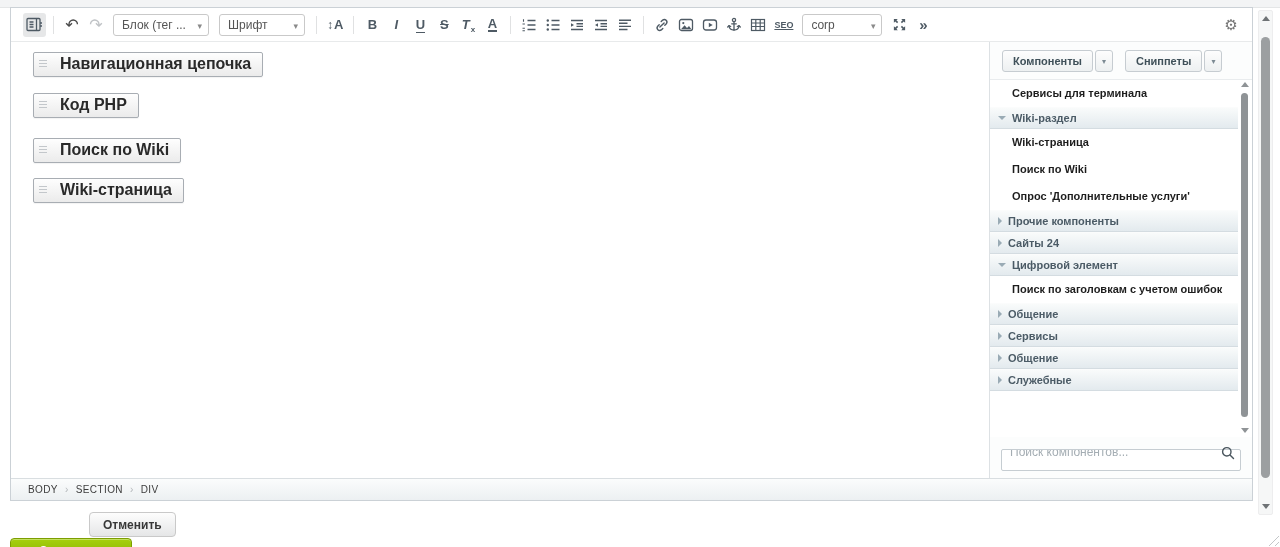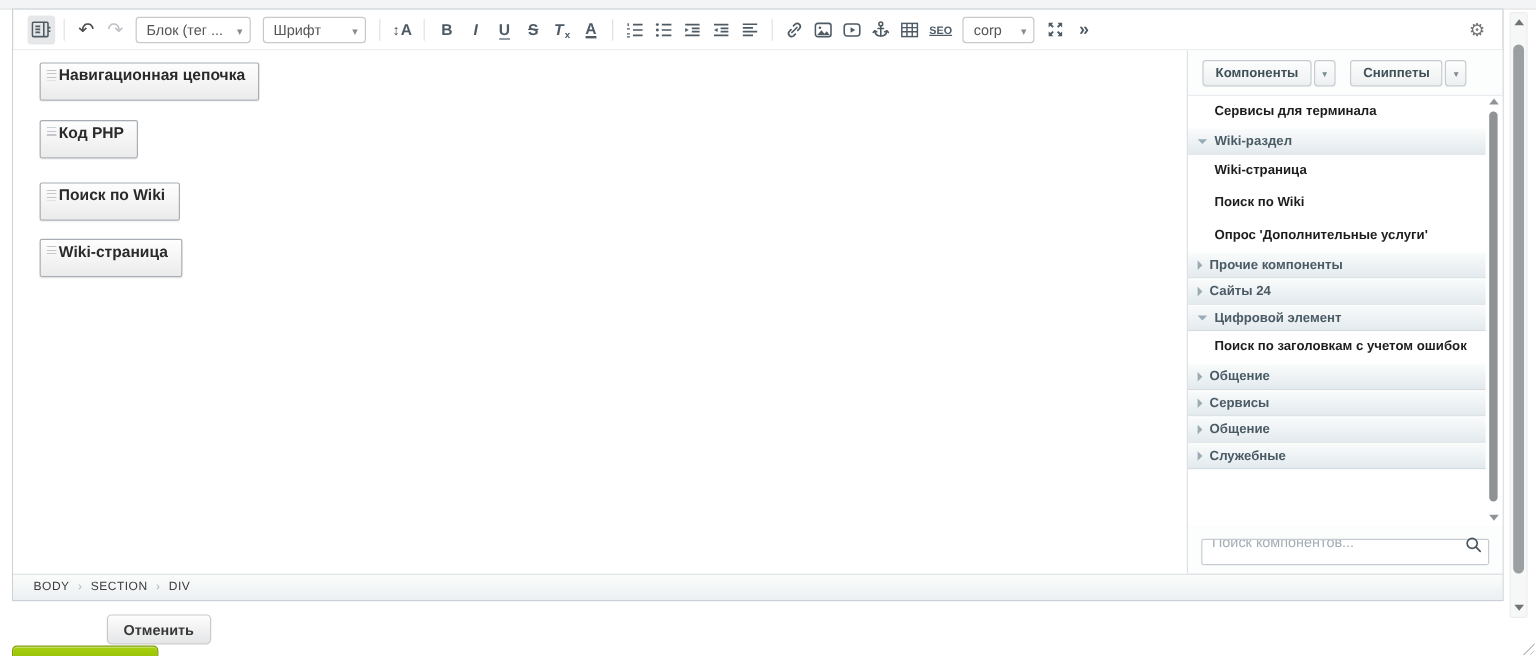--- a/index.html
+++ b/index.html
@@ -20,38 +20,38 @@
   .tb-btn{height:24px;min-width:22px;display:flex;align-items:center;justify-content:center;
     color:#4e5a64;font-weight:700;font-size:13px;border-radius:3px;padding:0 3px;cursor:default;background:transparent;border:0}
   .tb-btn svg{display:block}
   .tb-btn.pressed{background:#e6e7e8}
   .sep{width:1px;height:18px;background:#e0e1e2;margin:0 5px}
   .undo{color:#4a4a4a;font-size:16px;font-weight:400}
   .redo{color:#c0c3c6;font-size:16px;font-weight:400}
   .tb-select{height:22px;box-sizing:border-box;border:1px solid #c9c9c9;border-radius:3px;display:flex;align-items:center;
     justify-content:space-between;font-size:12px;color:#555;padding:0 6px 0 8px;margin:0 4px;background:#fff}
   .tb-select .caret::after{content:"▾";color:#8a8a8a;font-size:9px}
-  .w-block{width:96px}.w-font{width:86px}.w-tpl{width:60px}
+  .w-block{width:96px}.w-font{width:86px}.w-tpl{width:80px}
   .fontsize .arr{font-size:12px;margin-right:1px}
   .u-line{border-bottom:1.5px solid #4e5a64;padding-bottom:0px}
   .s-line{text-decoration:line-through}
   .clear-t{font-style:italic}
   .clear-x{font-size:8px;margin-left:1px;align-self:flex-end;padding-bottom:3px}
   .color-a{border-bottom:2px solid #4e5a64;line-height:13px}
   .seo-txt{font-size:9px;font-weight:700;text-decoration:underline}
   .more{font-size:15px}
   .tb-gear{margin-left:auto;color:#757575;font-size:15px;font-weight:400}
 
   
   .main{flex:1;display:flex;min-height:0}
   .canvas{flex:1;position:relative;background:#fff;border-right:1px solid #dde1e4;box-sizing:border-box;
     padding:10px 0 0 22px}
-  .block{display:flex;align-items:center;gap:2px;width:fit-content;
+  .block{display:flex;align-items:center;gap:13px;width:fit-content;
     background:linear-gradient(#fefefe,#ebebeb);border:1px solid #a8adb3;border-radius:2px;
-    padding:2px 11px 13px 5px;font-size:13px;font-weight:700;color:#2a2a2a;
+    padding:2px 11px 3px 5px;font-size:16px;font-weight:700;color:#2a2a2a;
     box-shadow:0 1px 1px rgba(0,0,0,.05)}
   .block{margin-bottom:17px}
   .block:nth-of-type(1){margin-bottom:16px}
   .block:nth-of-type(2){margin-bottom:20px}
   .block:nth-of-type(3){margin-bottom:15px}
   .grip{width:8px;height:9px;background:repeating-linear-gradient(to bottom,#c3c7cb 0 1px,transparent 1px 3px)}
 
   
   .sidebar{width:262px;min-width:262px;display:flex;flex-direction:column;background:#fcfdfd;box-sizing:border-box}
   .tabs{display:flex;gap:12px;padding:8px 0 7px 12px;align-items:flex-end}

